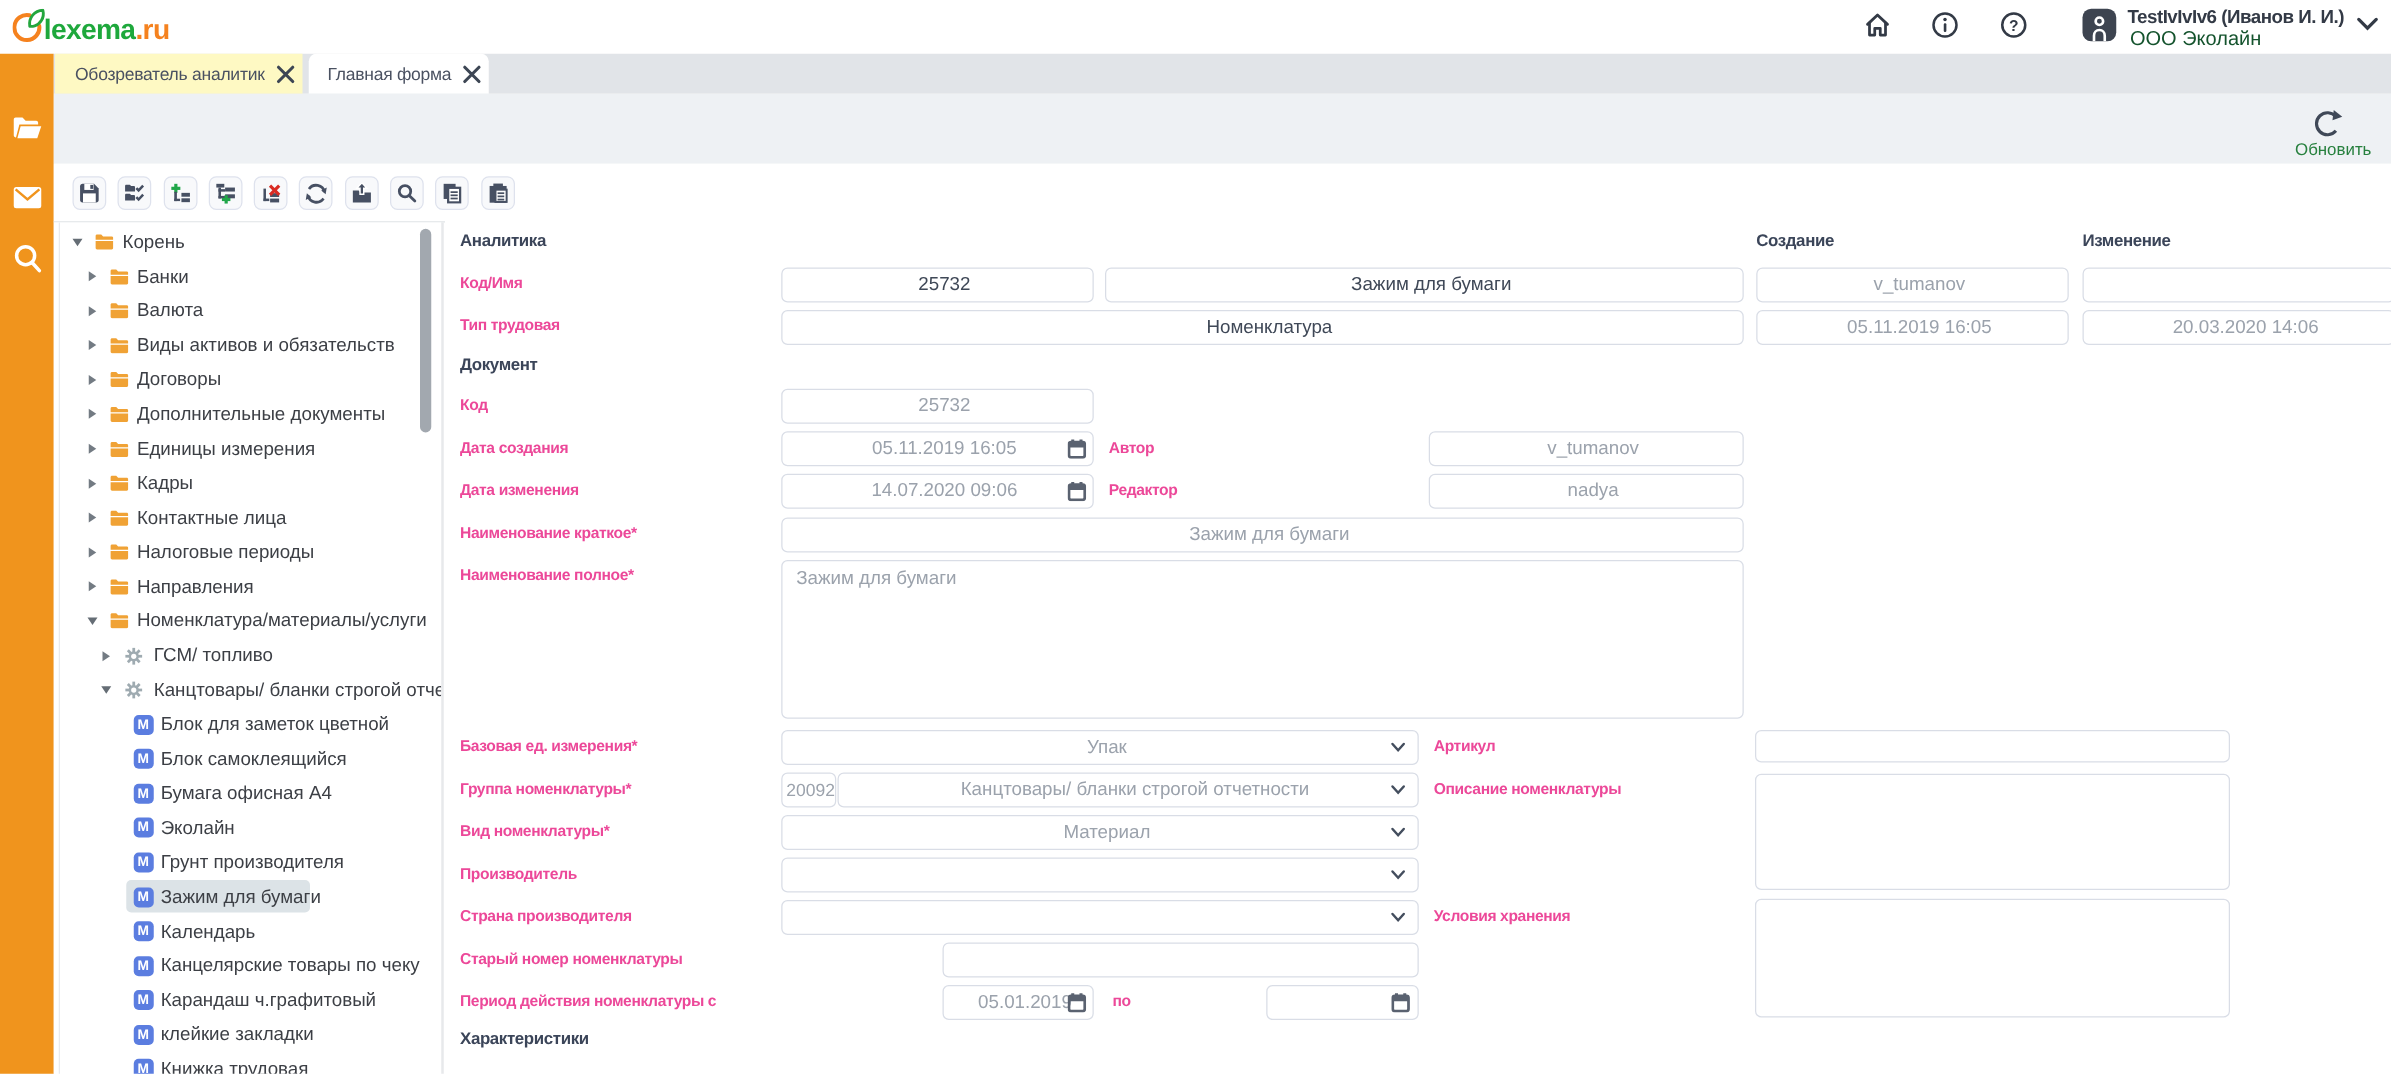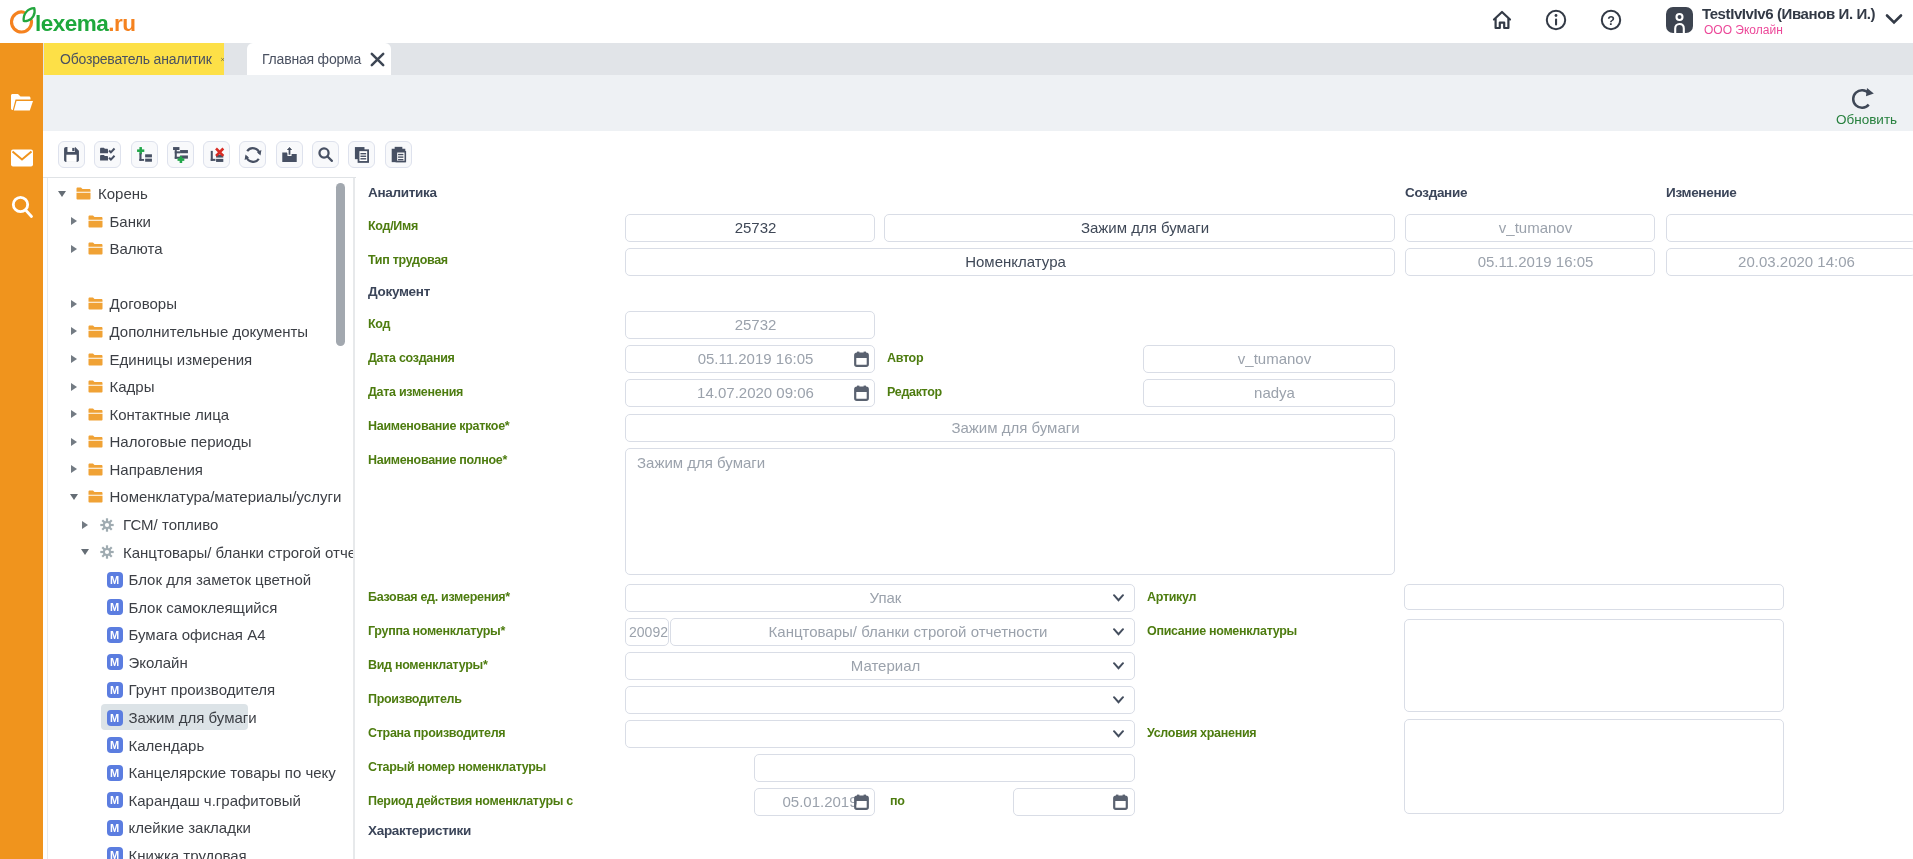--- a/index.html
+++ b/index.html
@@ -33,21 +33,21 @@
   .tri-r { width:0; height:0; border-top:4.5px solid transparent; border-bottom:4.5px solid transparent;
     border-left:6px solid #737b83; }
   .mbadge { width:16px; height:16px; min-width:16px; border-radius:4px; background:#5b7de0; color:#fff; font-weight:bold;
     font-size:11px; display:flex; align-items:center; justify-content:center; margin-right:6px; }
   .tw { width:10px; min-width:10px; display:flex; justify-content:center; margin-right:9px; }
   .fico { margin-right:7px; }
   .gico { margin-right:8px; }
   .hl { position:absolute; left:99px; top:1px; width:150px; height:25px; background:#dce3e7; border-radius:4px; }
   
   #form { position:absolute; left:356px; top:175px; width:1637px; height:681px; background:#fff; }
-  .lbl { position:absolute; font-size:12.5px; letter-spacing:-0.3px; font-weight:bold; color:#4d7c0f; white-space:nowrap; }
+  .lbl { position:absolute; font-size:12.5px; letter-spacing:-0.3px; font-weight:bold; color:#ec4899; white-space:nowrap; }
   .hdr { position:absolute; font-size:13.5px; letter-spacing:-0.3px; font-weight:bold; color:#3b4559; white-space:nowrap; }
   .inp { position:absolute; height:28px; border:1px solid #d9dde6; border-radius:5px; background:#fff;
     font-size:15px; line-height:26px; padding-left:11px; white-space:nowrap; overflow:hidden;text-align:center; }
   .ta { position:absolute; border:1px solid #d9dde6; border-radius:5px; background:#fff;
     font-size:15px; padding:5px 11px; }
   .gray { color:#9ba2ac; }
   .dark { color:#3f4857; }
 </style>
 </head>
 <body>
@@ -73,21 +73,21 @@
     <circle cx="11" cy="11" r="9.2" fill="none" stroke="#333a46" stroke-width="2"></circle>
     <text x="11" y="15.5" text-anchor="middle" font-size="12.5" font-weight="bold" fill="#333a46">?</text>
   </svg>
 
   <div class="abs" style="left:1666px;top:7px;width:27px;height:26px;border-radius:7px;background:#3d4450"></div>
   <svg class="abs" style="left:1666px;top:7px" width="27" height="26" viewBox="0 0 27 26">
     <circle cx="13.5" cy="10" r="3" fill="none" stroke="#fff" stroke-width="2.1"></circle>
     <path d="M9.2 26 V21.5 C9.2 18.8 11 17 13.5 17 C16 17 17.8 18.8 17.8 21.5 V26" fill="none" stroke="#fff" stroke-width="2.1"></path>
   </svg>
   <div class="abs" style="left:1702px;top:5px;font-size:15px;font-weight:bold;letter-spacing:-0.4px;color:#333a46;white-space:nowrap">TestIvIvIv6 (Иванов И. И.)</div>
-  <div class="abs" style="left:1704px;top:23px;font-size:12px;color:#ec4899;white-space:nowrap">ООО Эколайн</div>
+  <div class="abs" style="left:1704px;top:23px;font-size:16px;color:#14532d;white-space:nowrap">ООО Эколайн</div>
   <svg class="abs" style="left:1884px;top:12px" width="20" height="14" viewBox="0 0 20 14">
     <path d="M3 3.5 L10 10.5 L17 3.5" fill="none" stroke="#333a46" stroke-width="2.6" stroke-linecap="round"></path>
   </svg>
 </div>
 
 <div id="sidebar">
 
   <svg class="abs" style="left:10px;top:48px" width="24" height="24" viewBox="0 0 24 24">
     <path d="M1 4.5 C1 3.7 1.7 3 2.5 3 H8 L10.5 5.5 H19 C19.8 5.5 20.5 6.2 20.5 7 V8.5 H5.5 L2.8 19 C1.8 19 1 18.2 1 17.2 Z" fill="#fff"></path>
     <path d="M6.5 10 H23 L19.8 19.5 H3.9 Z" fill="#fff"></path>
@@ -98,21 +98,21 @@
     <path d="M2.5 4.5 L12 12.5 L21.5 4.5" fill="none" stroke="#f0941d" stroke-width="2"></path>
   </svg>
 
   <svg class="abs" style="left:10px;top:151px" width="24" height="26" viewBox="0 0 24 26">
     <circle cx="10.5" cy="10.5" r="7.2" fill="none" stroke="#fff" stroke-width="2.8"></circle>
     <line x1="15.8" y1="16.2" x2="21.5" y2="22.5" stroke="#fff" stroke-width="2.8" stroke-linecap="round"></line>
   </svg>
 </div>
 
 <div id="tabstrip">
-  <div class="tab" style="left:1px;width:180px;background:#fde047;padding-left:16px;border-radius:0">Обозреватель аналитик
+  <div class="tab" style="left:1px;width:198px;background:#fef9c3;padding-left:16px;border-radius:0">Обозреватель аналитик
     <svg class="x" width="15" height="15" viewBox="0 0 15 15">
         <path d="M1.8 1.8 L13.2 13.2 M13.2 1.8 L1.8 13.2" stroke="#3d4654" stroke-width="2.5" stroke-linecap="round"></path>
       </svg>
   </div>
   <div class="tab" style="left:204px;width:144px;background:#fff;padding-left:15px">Главная форма
     <svg class="x" width="15" height="15" viewBox="0 0 15 15">
         <path d="M1.8 1.8 L13.2 13.2 M13.2 1.8 L1.8 13.2" stroke="#3d4654" stroke-width="2.5" stroke-linecap="round"></path>
       </svg>
   </div>
 </div>
@@ -248,20 +248,30 @@
     </div>
   <div class="trow" style="left:25.5px;top:57.2px">
       <span class="tw">
         <span class="tri-r"></span>
       </span>
       <svg class="fico" width="15" height="13" viewBox="0 0 15 13">
         <path d="M0.5 1.6 C0.5 1 1 0.5 1.6 0.5 H5 L6.5 2.1 H13.4 C14 2.1 14.5 2.6 14.5 3.2 V4.7 H0.5 Z" fill="#f0a235"></path>
         <path d="M0.5 5.8 H14.5 V11.4 C14.5 12 14 12.5 13.4 12.5 H1.6 C1 12.5 0.5 12 0.5 11.4 Z" fill="#f0a235"></path>
       </svg>
       <span>Валюта</span>
+    </div>
+  <div class="trow" style="left:25.5px;top:84.7px">
+      <span class="tw">
+        <span class="tri-r"></span>
+      </span>
+      <svg class="fico" width="15" height="13" viewBox="0 0 15 13">
+        <path d="M0.5 1.6 C0.5 1 1 0.5 1.6 0.5 H5 L6.5 2.1 H13.4 C14 2.1 14.5 2.6 14.5 3.2 V4.7 H0.5 Z" fill="#f0a235"></path>
+        <path d="M0.5 5.8 H14.5 V11.4 C14.5 12 14 12.5 13.4 12.5 H1.6 C1 12.5 0.5 12 0.5 11.4 Z" fill="#f0a235"></path>
+      </svg>
+      <span>Виды активов и обязательств</span>
     </div>
   <div class="trow" style="left:25.5px;top:112.3px">
       <span class="tw">
         <span class="tri-r"></span>
       </span>
       <svg class="fico" width="15" height="13" viewBox="0 0 15 13">
         <path d="M0.5 1.6 C0.5 1 1 0.5 1.6 0.5 H5 L6.5 2.1 H13.4 C14 2.1 14.5 2.6 14.5 3.2 V4.7 H0.5 Z" fill="#f0a235"></path>
         <path d="M0.5 5.8 H14.5 V11.4 C14.5 12 14 12.5 13.4 12.5 H1.6 C1 12.5 0.5 12 0.5 11.4 Z" fill="#f0a235"></path>
       </svg>
       <span>Договоры</span>

